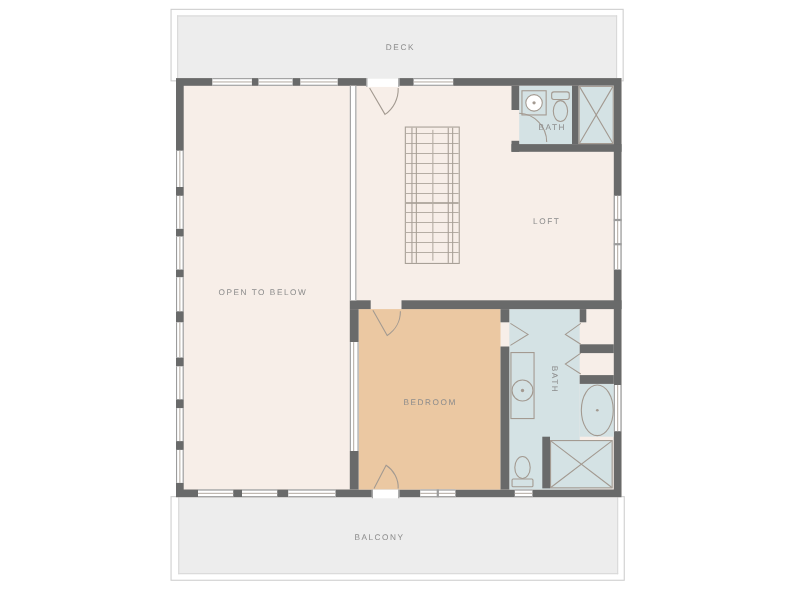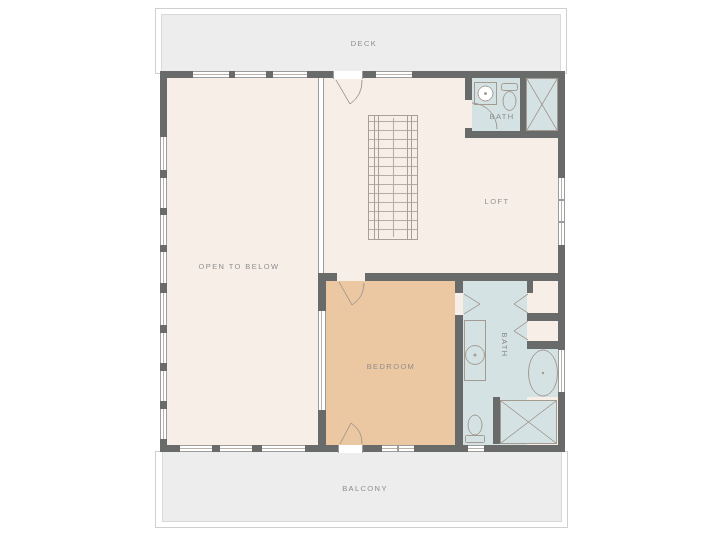--- a/index.html
+++ b/index.html
@@ -47,21 +47,21 @@
 <body>
 
 <div id="canvas">
 
   <div class="abs out-outer" style="left:155px;top:8px;width:412px;height:66px;"></div>
   <div class="abs out-inner" style="left:161px;top:14px;width:400px;height:60px;border-bottom:none;"></div>
   <div class="abs room-label" style="left:364px;top:43px;">DECK</div>
 
   <div class="abs out-outer" style="left:155px;top:451px;width:413px;height:77px;"></div>
   <div class="abs out-inner" style="left:162px;top:451px;width:400px;height:71px;border-top:none;"></div>
-  <div class="abs room-label" style="left:365px;top:488px;">BALCONY</div>
+  <div class="abs room-label" style="left:345px;top:488px;">BALCONY</div>
 
   <div id="floor-base" class="abs" style="left:160px;top:71px;width:405px;height:381px;"></div>
 
   <div class="abs bedroom-fill" style="left:326px;top:281px;width:129px;height:164px;"></div>
   <div class="abs bath-fill" style="left:463px;top:281px;width:64px;height:164px;"></div>
   <div class="abs bath-fill" style="left:527px;top:349px;width:31px;height:48px;"></div>
   <div class="abs bath-fill" style="left:500px;top:400px;width:57px;height:44px;"></div>
   <div class="abs bath-fill" style="left:472px;top:78px;width:48px;height:53px;"></div>
   <div class="abs bath-fill" style="left:526px;top:78px;width:32px;height:53px;"></div>
 

